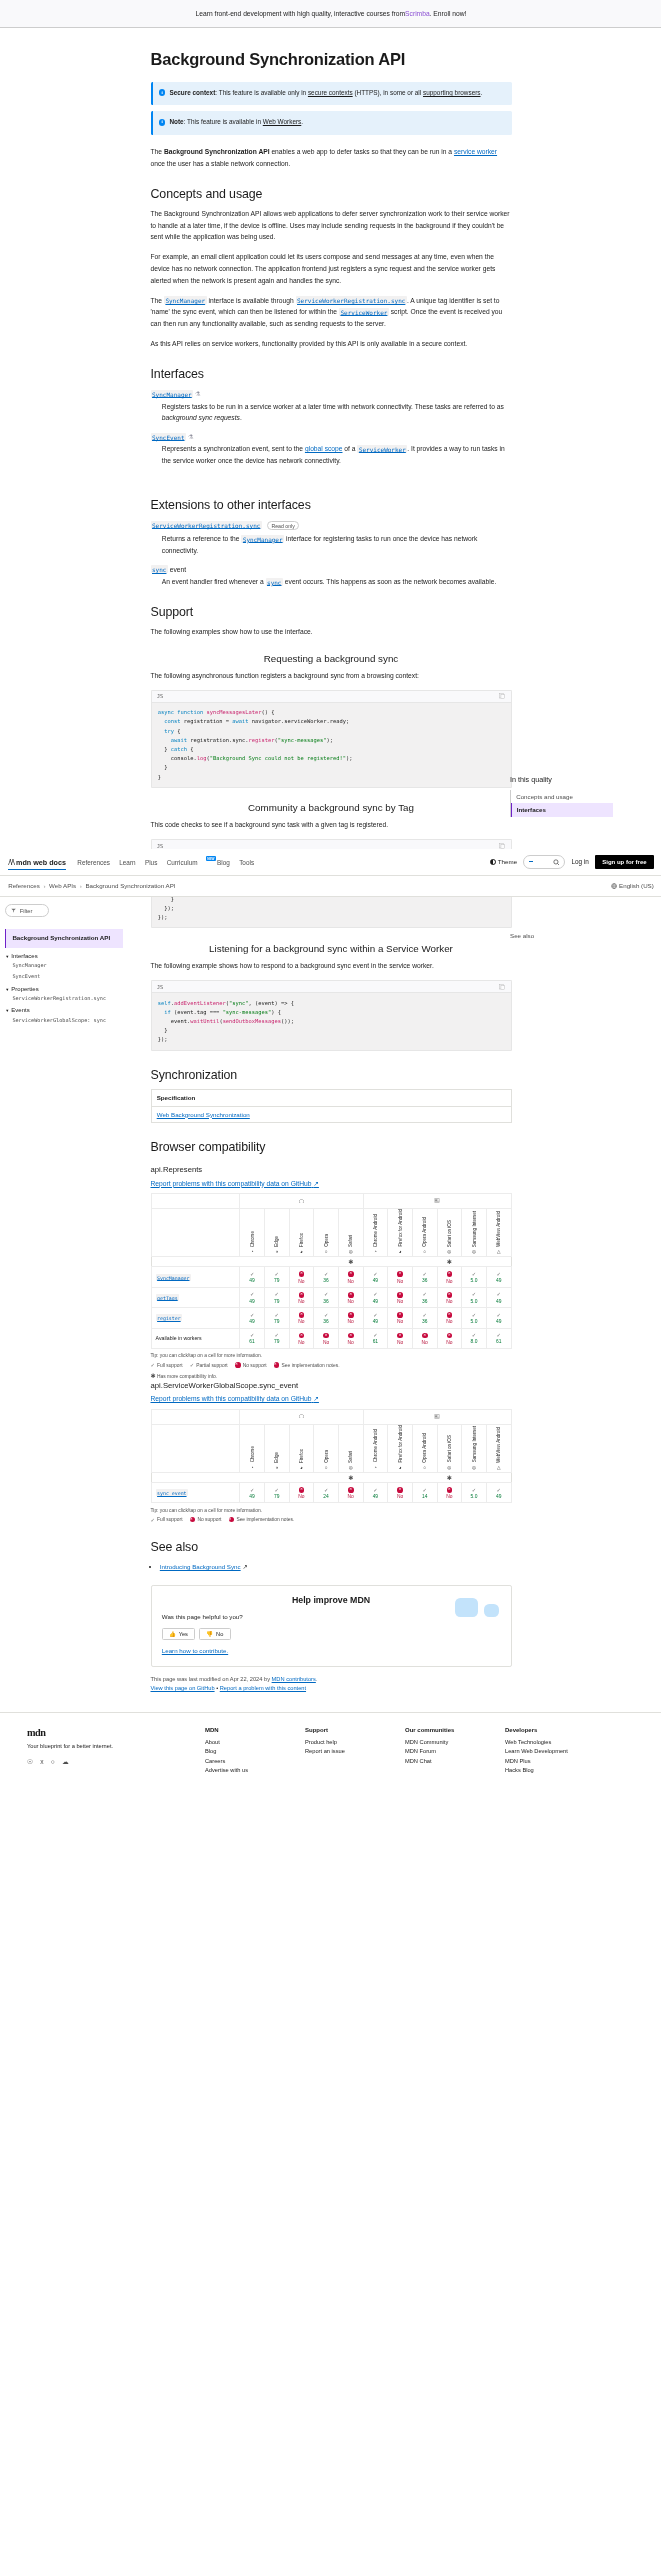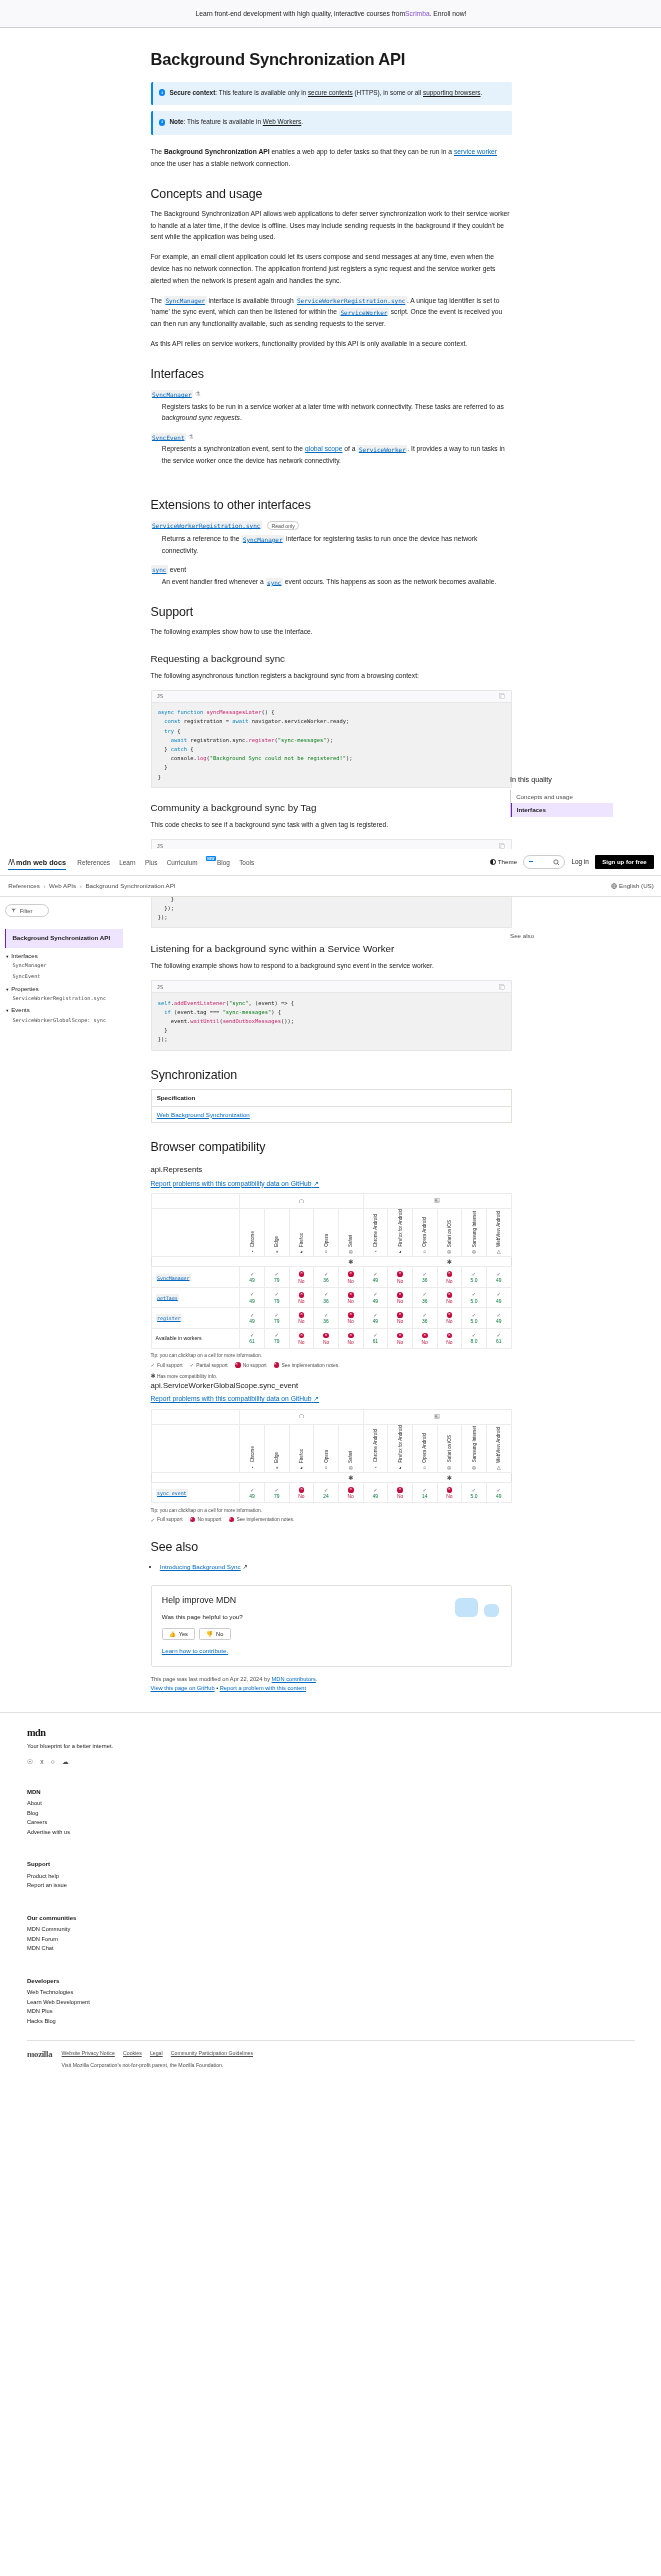--- a/index.html
+++ b/index.html
@@ -25,21 +25,21 @@
 
   
   .page { position:relative; }
   .article {
     width:361px;
     margin:0 auto;
     padding:21.6px 0 0 0;
   }
   h1 { font-size:16.5px; line-height:1.2; margin:0 0 12.4px 0; font-weight:bold; letter-spacing:-0.2px;}
   h2 { font-size:12.4px; margin:17.5px 0 7.2px 0; font-weight:normal; letter-spacing:-0.1px;}
-  h3 { font-size:9.8px; margin:14.4px 0 6.2px 0; font-weight:normal; }
+  h3 { font-size:9.8px; margin:14.4px 0 6.2px 0; font-weight:normal;text-align:center; }
   h4 { font-size:7.7px; margin:11.3px 0 5.2px 0; font-weight:normal; }
   p { line-height:1.75; margin:0 0 8.2px 0; font-size:6.7px; }
   a { color:#0069c2; }
   .muted-link { color:#0069c2; text-decoration:underline; }
 
   .notecard {
     background:#e5f1fb;
     border-left:2.1px solid #0085f2;
     border-radius:1.5px;
     padding:6.2px 7.2px 6.2px 6.2px;
@@ -202,38 +202,38 @@
   .bcd-legend { font-size:4.9px; color:#4e4e4e; margin-top:4.1px; display:flex; gap:7.2px; flex-wrap:wrap; }
   .lg { display:flex; align-items:center; gap:2.1px; }
   .bcd-note { font-size:4.9px; color:#4e4e4e; margin-top:4.1px; }
   .bcd-tip { font-size:4.9px; color:#4e4e4e; margin-top:4.1px; }
 
   
   .improve {
     border:0.5px solid #e0e0dc; border-radius:2.1px; padding:9.3px 10.3px;
     margin-top:11.3px; position:relative; min-height:62px;
   }
-  .improve h3 { margin:0 0 6.2px 0; font-size:8.8px; font-weight:normal; }
+  .improve h3 { margin:0 0 6.2px 0; font-size:8.8px; font-weight:bold; }
   .improve p { font-size:6.2px; margin:0 0 5.2px 0; }
   .vote-row { display:flex; gap:4.1px; margin:4.1px 0 6.2px 0; }
   .vote-btn {
     border:0.5px solid #cdcdcd; border-radius:1.5px; padding:2.1px 6.2px;
     font-size:5.7px; display:flex; align-items:center; gap:2.6px;
   }
   .bubbles { position:absolute; right:11.3px; top:12.4px; }
   .bub { background:#c3e3fb; border-radius:5.2px; display:inline-block; }
   .bub1 { width:23px; height:18.5px; }
   .bub2 { width:15.5px; height:13.4px; margin-left:4.1px; margin-top:2.1px; }
 
   .lastmod { font-size:5.7px; color:#4e4e4e; margin-top:9.3px; }
   .pagelinks { font-size:5.7px; margin-top:3.1px; }
 
   
   footer { margin-top:20.6px; border-top:0.5px solid #e0e0dc; padding:14.4px 0 0 0; }
-  .footer-inner { width:608px; margin:0 auto; display:flex; gap:23px;flex-direction:column; }
+  .footer-inner { width:608px; margin:0 auto; display:flex; gap:23px; }
   .f-brand { width:155px; }
   .f-brand .mdnlogo { font-weight:bold; font-size:10.3px; letter-spacing:-0.5px; font-family:"Liberation Serif", serif;}
   .f-brand .tag { font-size:5.7px; margin-top:4.1px; color:#1b1b1b; }
   .f-socials { display:flex; gap:7.2px; margin-top:9.3px; font-size:6.7px; color:#4e4e4e; }
   .f-col { width:77px; font-size:5.7px; }
   .f-col h4 { font-size:6px; font-weight:bold; margin:0 0 5.2px 0; }
   .f-col div { margin-bottom:3.6px; color:#1b1b1b; }
   .f-bottom {
     width:608px; margin:12.4px auto 0 auto; padding:8.2px 0 10.3px 0;
     border-top:0.5px solid #e0e0dc; display:flex; gap:9.3px;
@@ -818,26 +818,14 @@
       <div>MDN Chat</div>
     </div>
     <div class="f-col">
       <h4>Developers</h4>
       <div>Web Technologies</div>
       <div>Learn Web Development</div>
       <div>MDN Plus</div>
       <div>Hacks Blog</div>
     </div>
   </div>
-  <div class="f-bottom">
-    <div class="moz-logo">mozilla</div>
-    <div class="f-legal">
-      <div class="f-links-row">
-        <a href="#">Website Privacy Notice</a>
-        <a href="#">Cookies</a>
-        <a href="#">Legal</a>
-        <a href="#">Community Participation Guidelines</a>
-      </div>
-      <div>Visit Mozilla Corporation's not-for-profit parent, the Mozilla Foundation.</div>
-    </div>
-  </div>
 </footer>
 
 
 </body></html>

